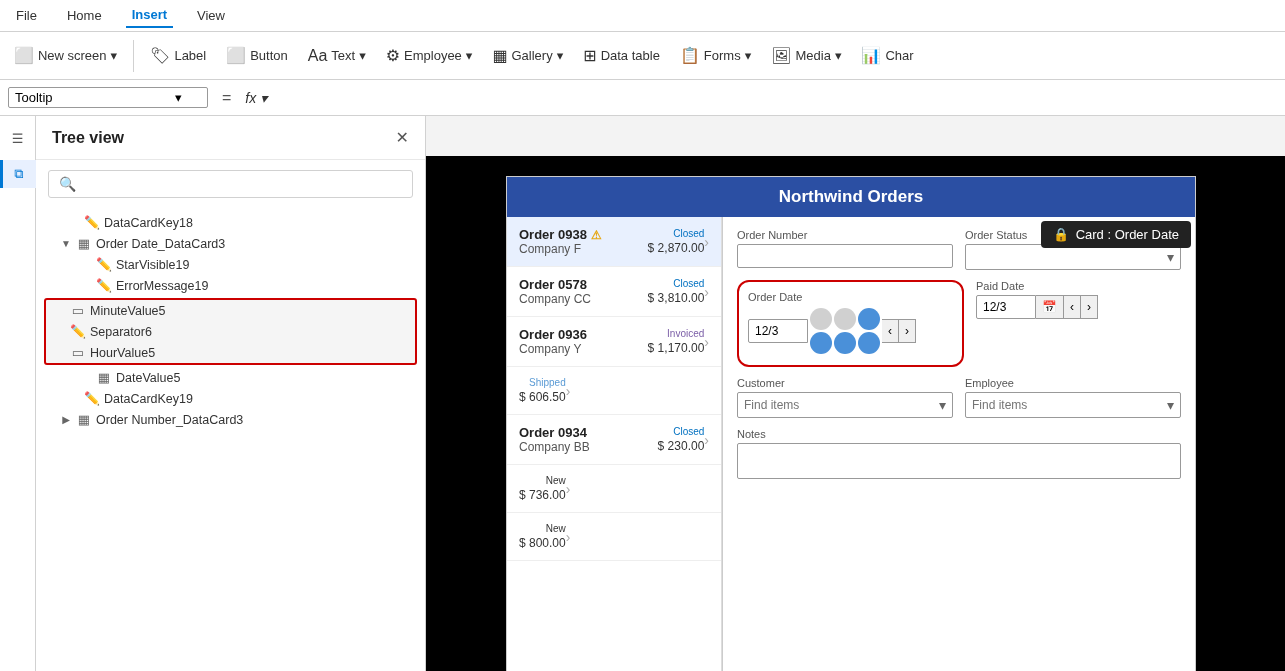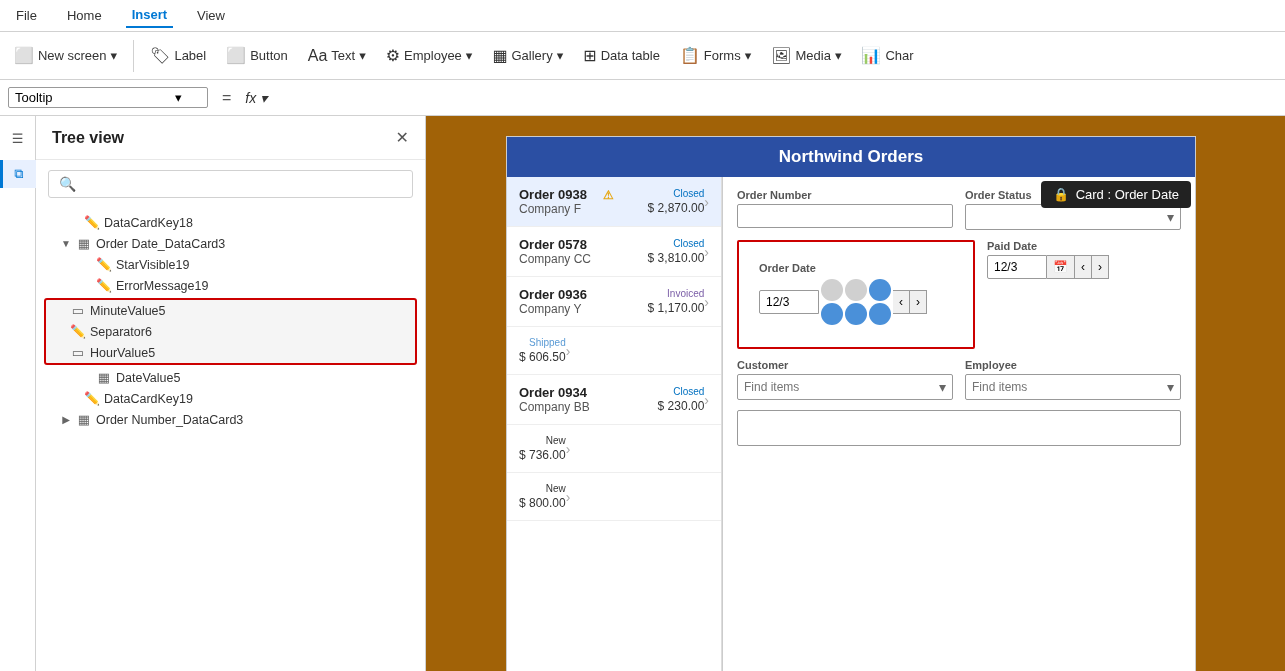--- a/index.html
+++ b/index.html
@@ -195,23 +195,24 @@
       margin: 2px 8px;
       border-radius: 3px;
     }
     .tree-group .tree-item {
       padding-left: 24px;
     }
 
     
     .canvas-area {
       flex: 1;
-      background: #a16207;
+      background: #000000;
       overflow: hidden;
       position: relative;
+      margin-top: 40px;
     }
 
     
     .app-canvas {
       position: absolute;
       top: 20px;
       left: 80px;
       width: 690px;
       height: 560px;
       background: #fff;
@@ -239,21 +240,21 @@
     .nw-list-item {
       display: flex;
       align-items: center;
       padding: 10px 12px;
       border-bottom: 1px solid #eee;
       cursor: pointer;
       position: relative;
     }
     .nw-list-item.selected { background: #e8f0fe; }
     .nw-item-info { flex: 1; }
-    .nw-item-order { font-size: 13px; font-weight: 600; color: #222; display: flex; align-items: center; gap: 16px; }
+    .nw-item-order { font-size: 13px; font-weight: 600; color: #222; display: flex; align-items: center; gap: 4px; }
     .nw-item-company { font-size: 12px; color: #555; }
     .nw-item-status { font-size: 10px; text-align: right; }
     .nw-item-amount { font-size: 12px; color: #333; text-align: right; }
     .nw-chevron { color: #aaa; font-size: 14px; }
 
     .status-closed { color: #0070c0; font-weight: 500; }
     .status-invoiced { color: #7b5ea7; font-weight: 500; }
     .status-shipped { color: #5b9bd5; font-weight: 500; }
     .status-new { color: #333; font-weight: 400; }
 
@@ -270,21 +271,20 @@
       gap: 12px;
       margin-bottom: 10px;
     }
     .form-field {
       flex: 1;
     }
     .form-label {
       font-size: 11px;
       color: #555;
       margin-bottom: 3px;
-      font-weight: bold;
     }
     .form-input {
       width: 100%;
       border: 1px solid #999;
       border-radius: 2px;
       padding: 4px 6px;
       font-size: 12px;
     }
     .form-date-row {
       display: flex;
@@ -591,21 +591,21 @@
             <div class="form-field">
               <div class="form-label">Order Status</div>
               <div style="display:flex; align-items:center; border:1px solid #999; border-radius:2px; padding:4px 6px; background:#fff;">
                 <input type="text" style="border: none; outline: none; font-size: 12px; flex: 1 1 0%;" value="">
                 <span style="font-size:14px;color:#666;">▾</span>
               </div>
             </div>
           </div>
 
           <div class="form-row">
-            <div class="form-field" style="border:2px solid #cc0000; border-radius:2px; padding:20px;">
+            <div class="form-field" style="border:2px solid #cc0000; border-radius:12px; padding:9px;">
               <div class="form-label">Order Date</div>
               <div class="form-date-row">
                 <input type="text" class="form-date-input" value="12/3" style="">
 
                 <div style="display:grid; grid-template-columns:repeat(3,1fr); gap:2px; padding:2px;">
                   <div style="width:22px;height:22px;border-radius:50%;background:#d0d0d0;display:flex;align-items:center;justify-content:center;"></div>
                   <div style="width:22px;height:22px;border-radius:50%;background:#d0d0d0;display:flex;align-items:center;justify-content:center;"></div>
                   <div style="width:22px;height:22px;border-radius:50%;background:#4a90d9;display:flex;align-items:center;justify-content:center;"></div>
                   <div style="width:22px;height:22px;border-radius:50%;background:#4a90d9;display:flex;align-items:center;justify-content:center;"></div>
                   <div style="width:22px;height:22px;border-radius:50%;background:#4a90d9;display:flex;align-items:center;justify-content:center;"></div>
@@ -638,20 +638,21 @@
               <div class="form-label">Employee</div>
               <div style="display:flex; align-items:center; border:1px solid #999; border-radius:2px; padding:4px 6px; background:#fff;">
                 <input type="text" style="border: none; outline: none; font-size: 12px; flex: 1 1 0%; color: rgb(170, 170, 170);" placeholder="Find items">
                 <span style="font-size:14px;color:#666;">▾</span>
               </div>
             </div>
           </div>
 
           <div class="form-row">
             <div class="form-field" style="flex:1;">
+              <div class="form-label">Notes</div>
               <textarea class="notes-input" style=""></textarea>
             </div>
           </div>
 
         </div>
       </div>
     </div>
   </div>
 </div>
 

